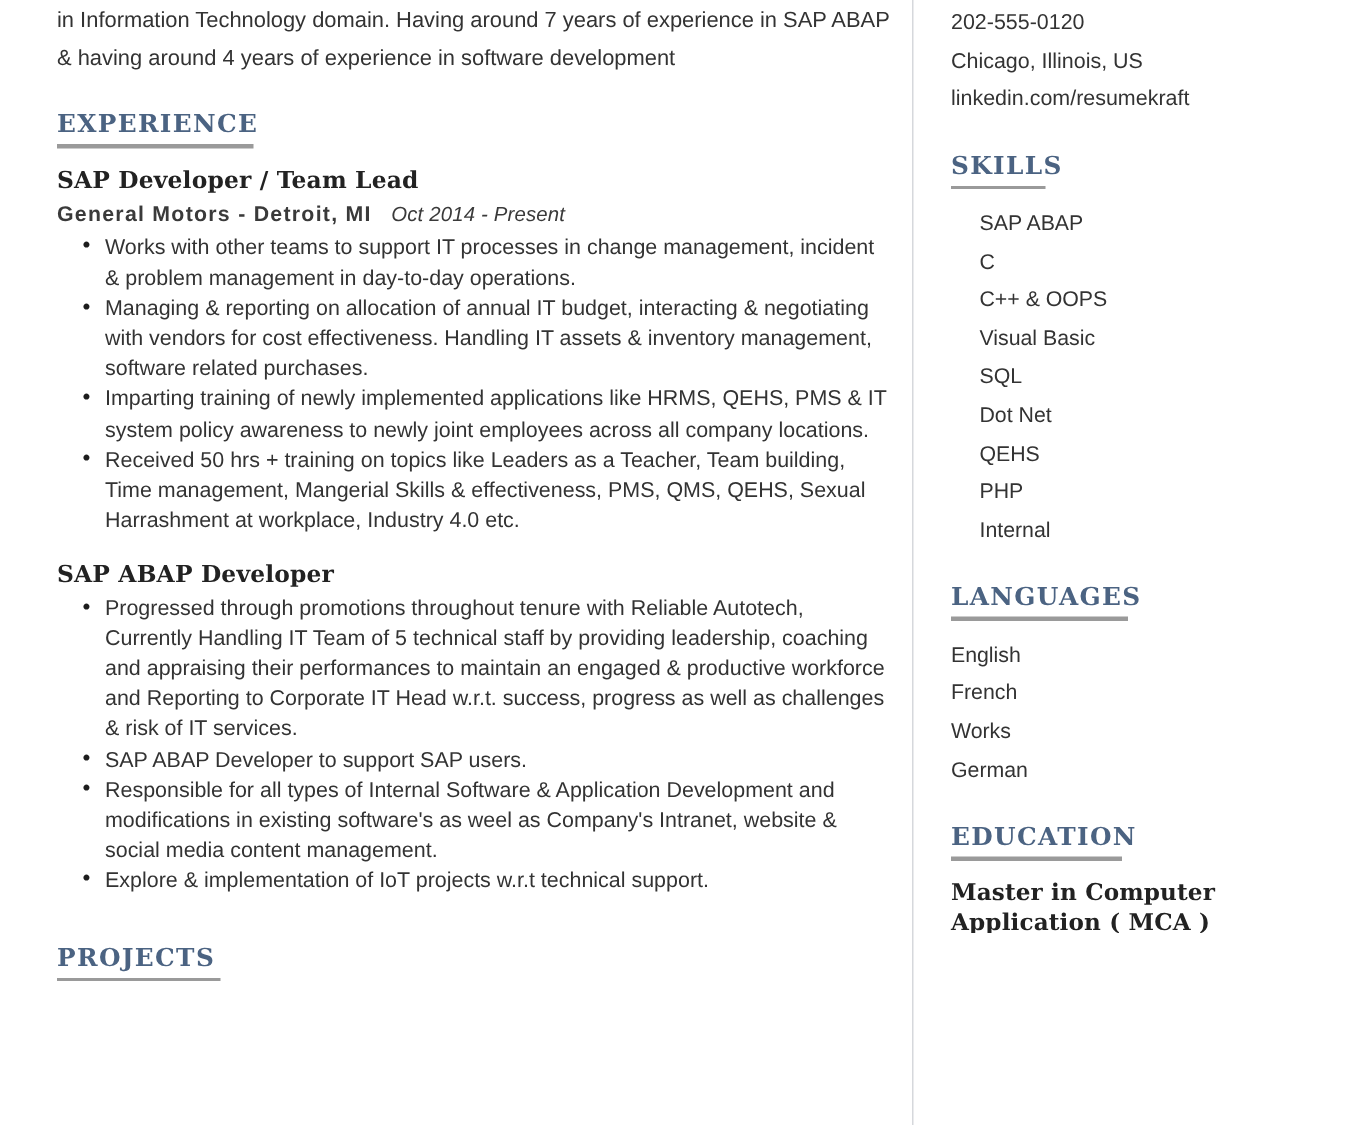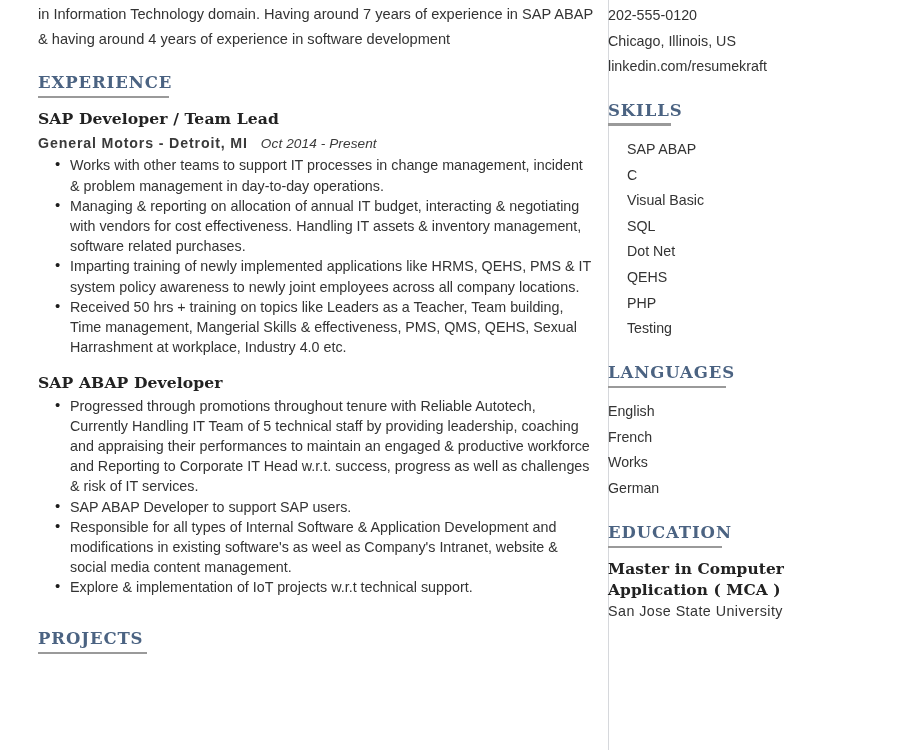--- a/index.html
+++ b/index.html
@@ -29,21 +29,21 @@
     left: 0;
     top: 0;
     width: 608px;
     height: 656px;
     box-sizing: border-box;
     padding: 0 14px 0 38px;
     overflow: hidden;
   }
   .col-side {
     position: absolute;
-    left: 583px;
+    left: 609px;
     top: 0;
     width: 291px;
     height: 622px;
     box-sizing: border-box;
     padding: 0 18px 0 25px;
     overflow: hidden;
   }
   .divider {
     position: absolute;
     left: 608px;
@@ -259,26 +259,27 @@
     </div>
 
     <div class="gap-md"></div>
 
     <div>
       <span class="section-head">SKILLS</span>
       <div class="section-rule rule-skills"></div>
       <ul class="side-list indented">
         <li>SAP ABAP</li>
         <li>C</li>
+        <li>C++ &amp; OOPS</li>
         <li>Visual Basic</li>
         <li>SQL</li>
         <li>Dot Net</li>
         <li>QEHS</li>
         <li>PHP</li>
-        <li>Testing</li>
+        <li>Internal</li>
       </ul>
     </div>
 
     <div class="gap-md"></div>
 
     <div>
       <span class="section-head">LANGUAGES</span>
       <div class="section-rule rule-lang"></div>
       <ul class="side-list">
         <li>English</li>

